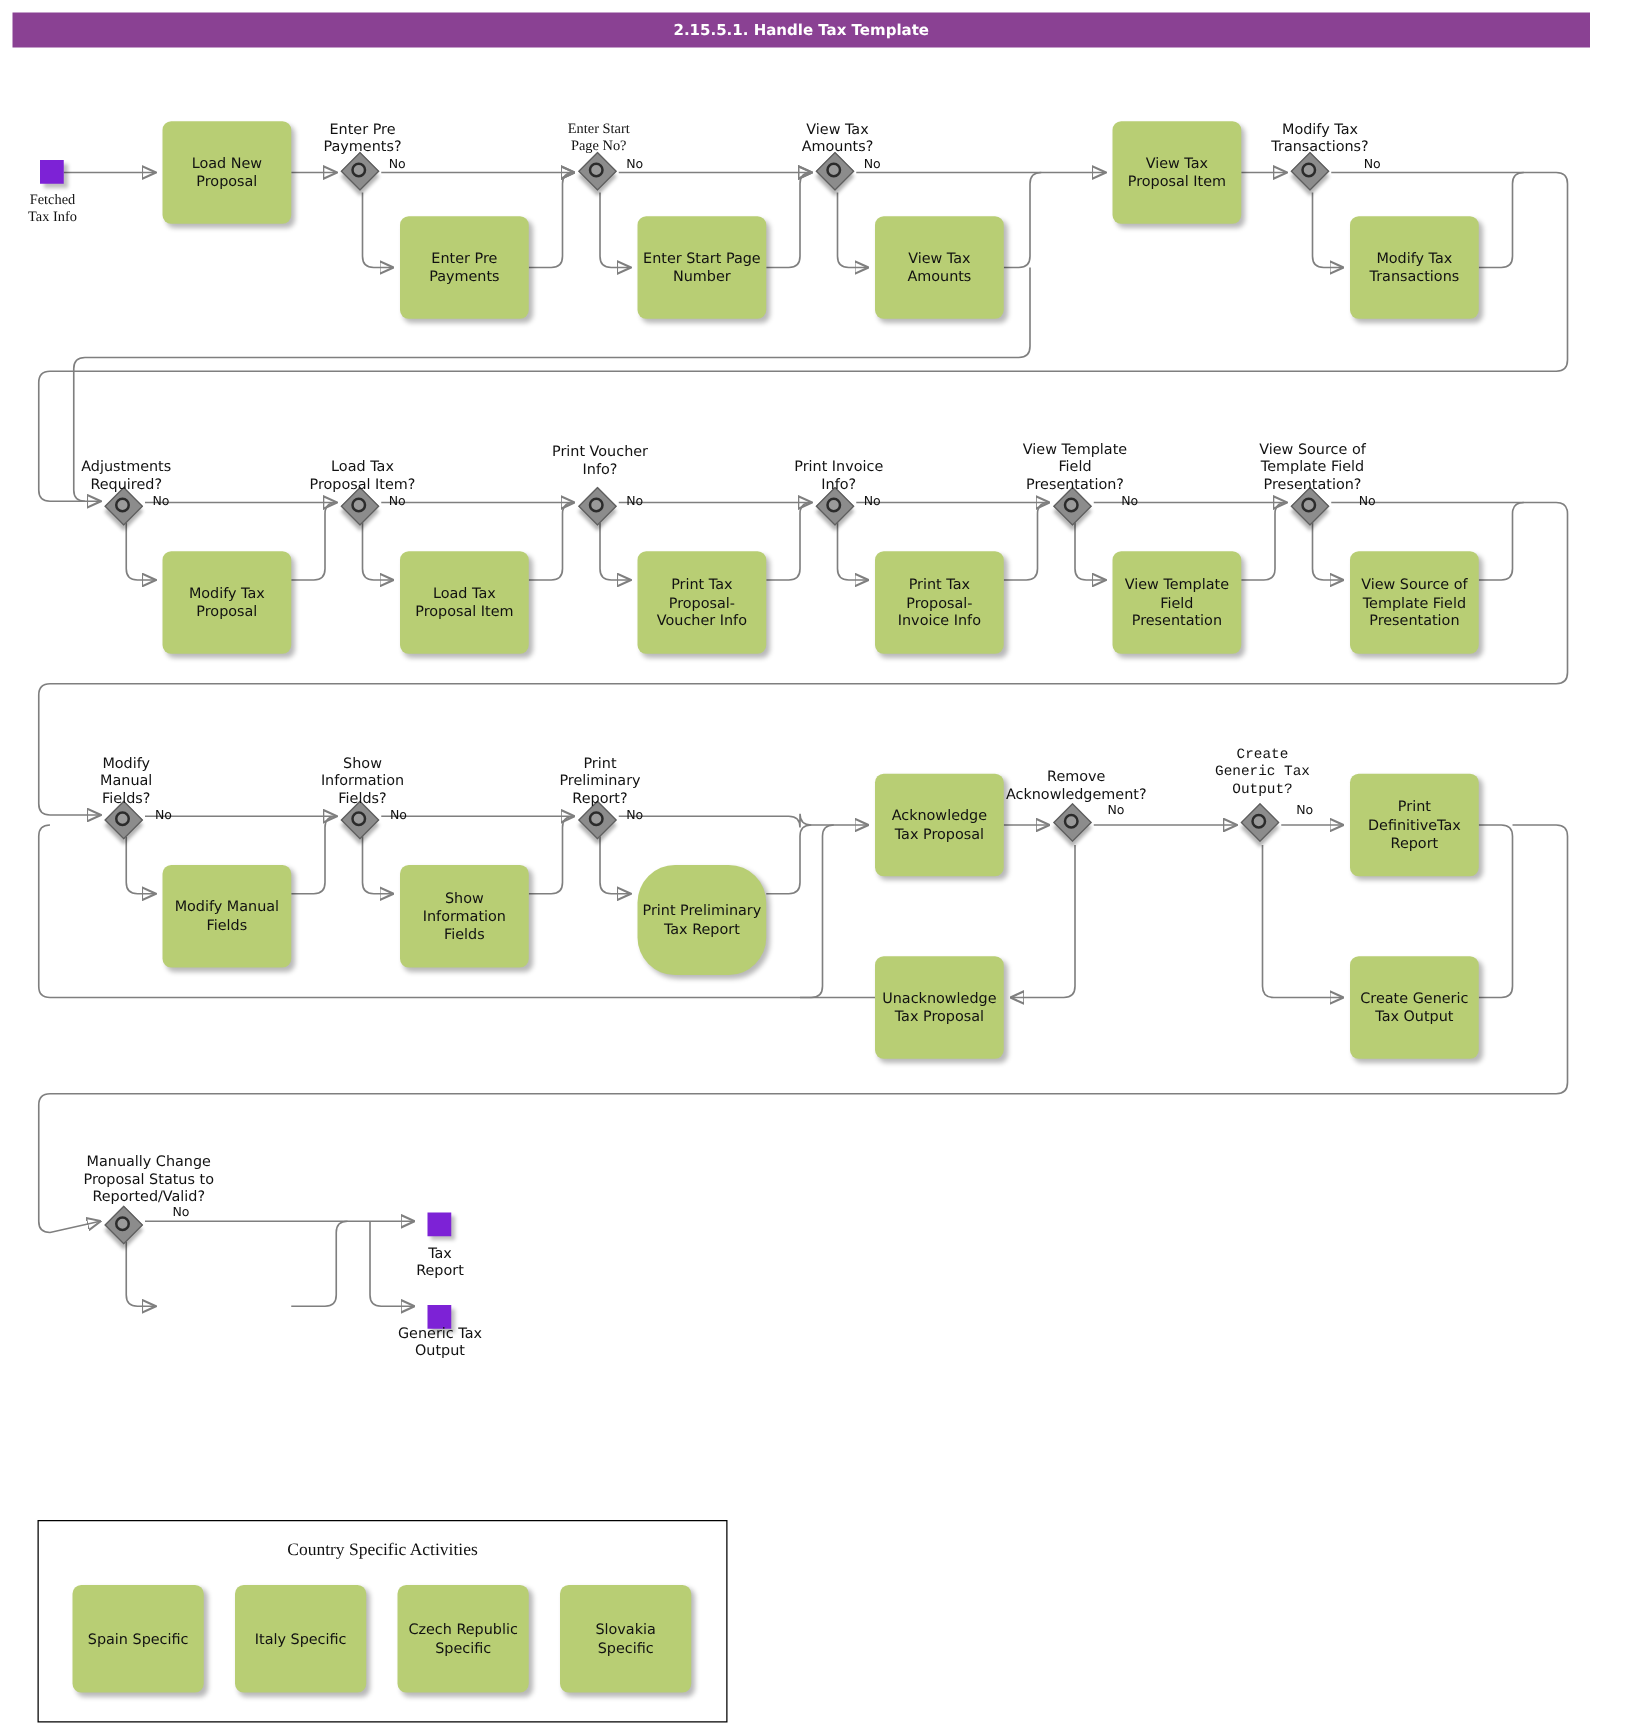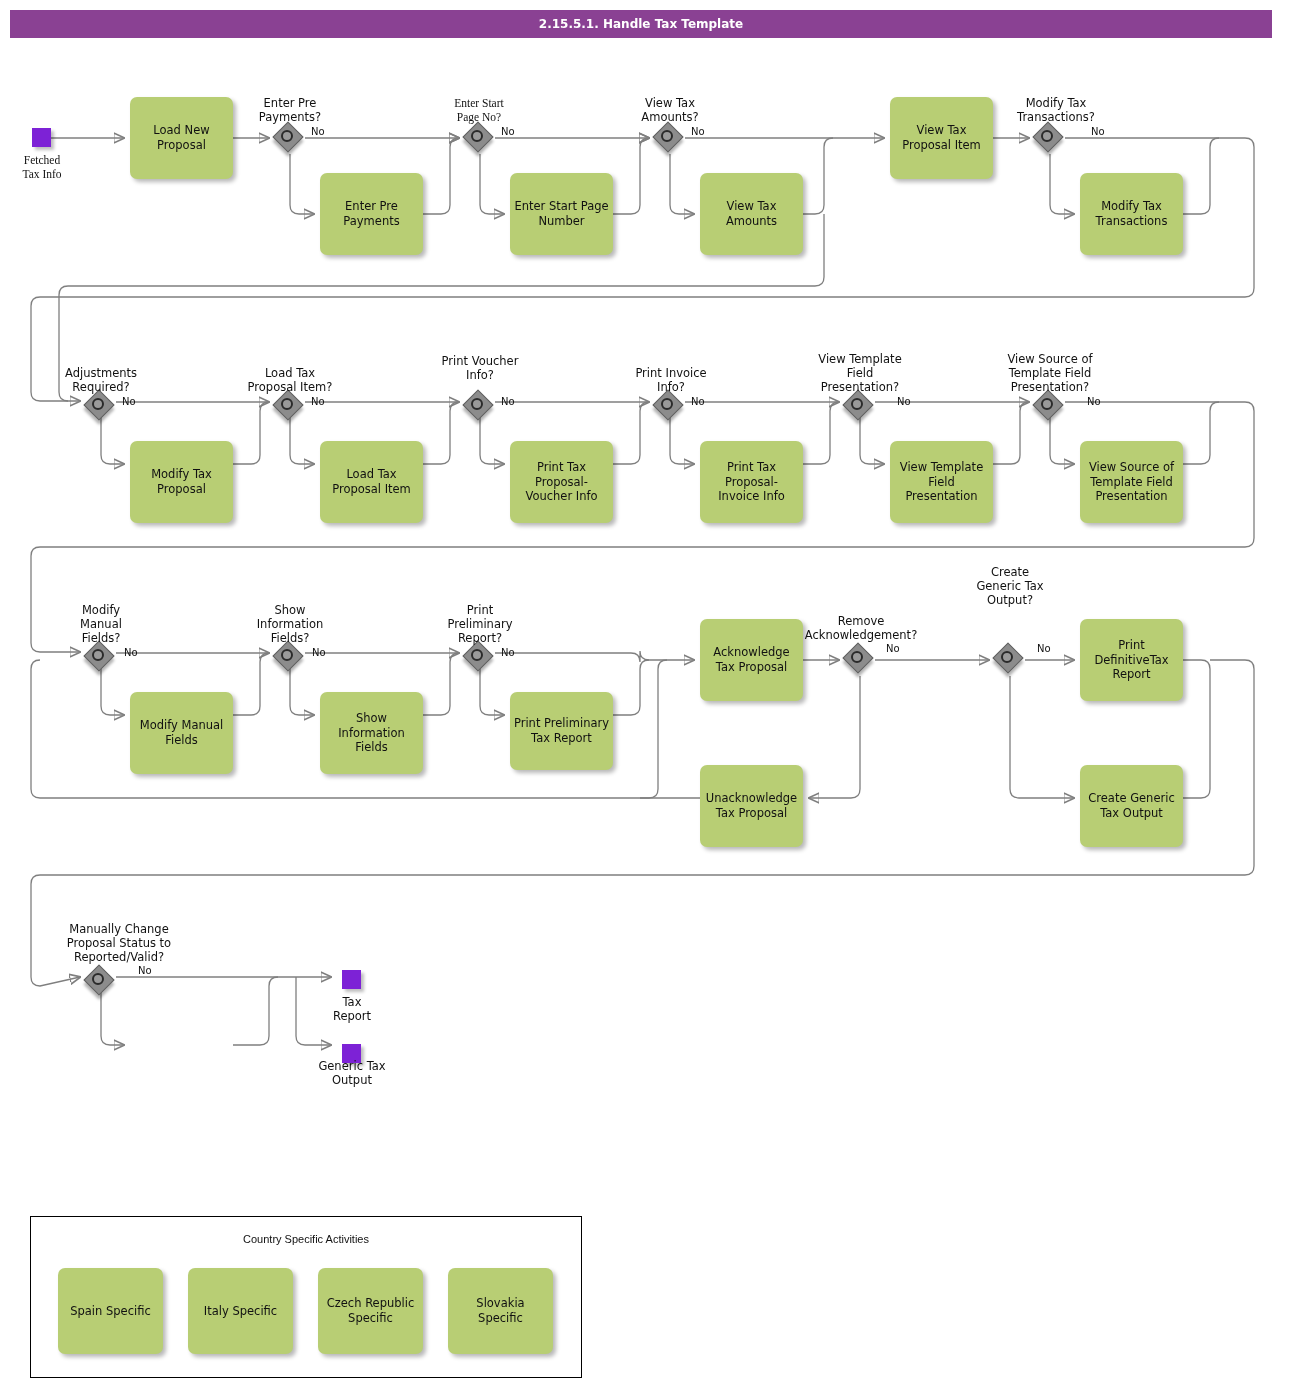--- a/index.html
+++ b/index.html
@@ -52,22 +52,22 @@
     position:absolute;font-size:11.5px;color:#111111;
     text-align:center;line-height:1.22;white-space:pre;
   }
   .lbl-no{position:absolute;font-size:10px;color:#111111;}
   
   .countrybox{
     position:absolute;border:1.6px solid #000000;background:#ffffff;
     box-sizing:border-box;
   }
   .countrytitle{
-    position:absolute;font-size:11px;color:#111111;text-align:center;
-    font-family:Liberation Sans, sans-serif;
+    position:absolute;font-size:14px;color:#111111;text-align:center;
+    font-family:Liberation Serif, serif;
   }
 </style>
 </head>
 <body>
 
 <div id="canvas">
 
   <div class="titlebar">2.15.5.1. Handle Tax Template</div>
 
   <svg class="edges" viewBox="0 0 1300 1380">
@@ -290,21 +290,21 @@
     <div class="ring"></div>
   </div>
   <div class="lbl" style="left: 790px; top: 614px; width: 142px; white-space: pre;">Remove
 Acknowledgement?</div>
   <div class="lbl-no" style="left:886px;top:643px;">No</div>
 
   <div class="gw" style="left:995px;top:645px;">
     <div class="dia"></div>
     <div class="ring"></div>
   </div>
-  <div class="lbl" style="left: 958px; top: 565px; width: 104px; white-space: pre;">Create
+  <div class="lbl" style="left: 958px; top: 597px; width: 104px; white-space: pre; font-family: Liberation Mono, monospace;">Create
 Generic Tax
 Output?</div>
   <div class="lbl-no" style="left:1037px;top:643px;">No</div>
 
   <div class="gw" style="left:86px;top:967px;">
     <div class="dia"></div>
     <div class="ring"></div>
   </div>
   <div class="lbl" style="left: 36px; top: 922px; width: 166px; white-space: pre;">Manually Change
 Proposal Status to
@@ -339,21 +339,21 @@
 Presentation</div>
   <div class="task" style="left: 1080px; top: 441px; width: 103px; height: 82px; white-space: pre;">View Source of
 Template Field
 Presentation</div>
 
   <div class="task" style="left: 130px; top: 692px; width: 103px; height: 82px; white-space: pre;">Modify Manual
 Fields</div>
   <div class="task" style="left: 320px; top: 692px; width: 103px; height: 82px; white-space: pre;">Show
 Information
 Fields</div>
-  <div class="task" style="left: 510px; top: 692px; width: 103px; height: 78px; white-space: pre;">Print Preliminary
+  <div class="task" style="left: 510px; top: 692px; width: 103px; height: 88px; white-space: pre; border-radius: 30px;">Print Preliminary
 Tax Report</div>
   <div class="task" style="left: 700px; top: 619px; width: 103px; height: 82px; white-space: pre;">Acknowledge
 Tax Proposal</div>
   <div class="task" style="left: 700px; top: 765px; width: 103px; height: 82px; white-space: pre;">Unacknowledge
 Tax Proposal</div>
   <div class="task" style="left: 1080px; top: 619px; width: 103px; height: 82px; white-space: pre;">Print
 DefinitiveTax
 Report</div>
   <div class="task" style="left: 1080px; top: 765px; width: 103px; height: 82px; white-space: pre;">Create Generic
 Tax Output</div>

